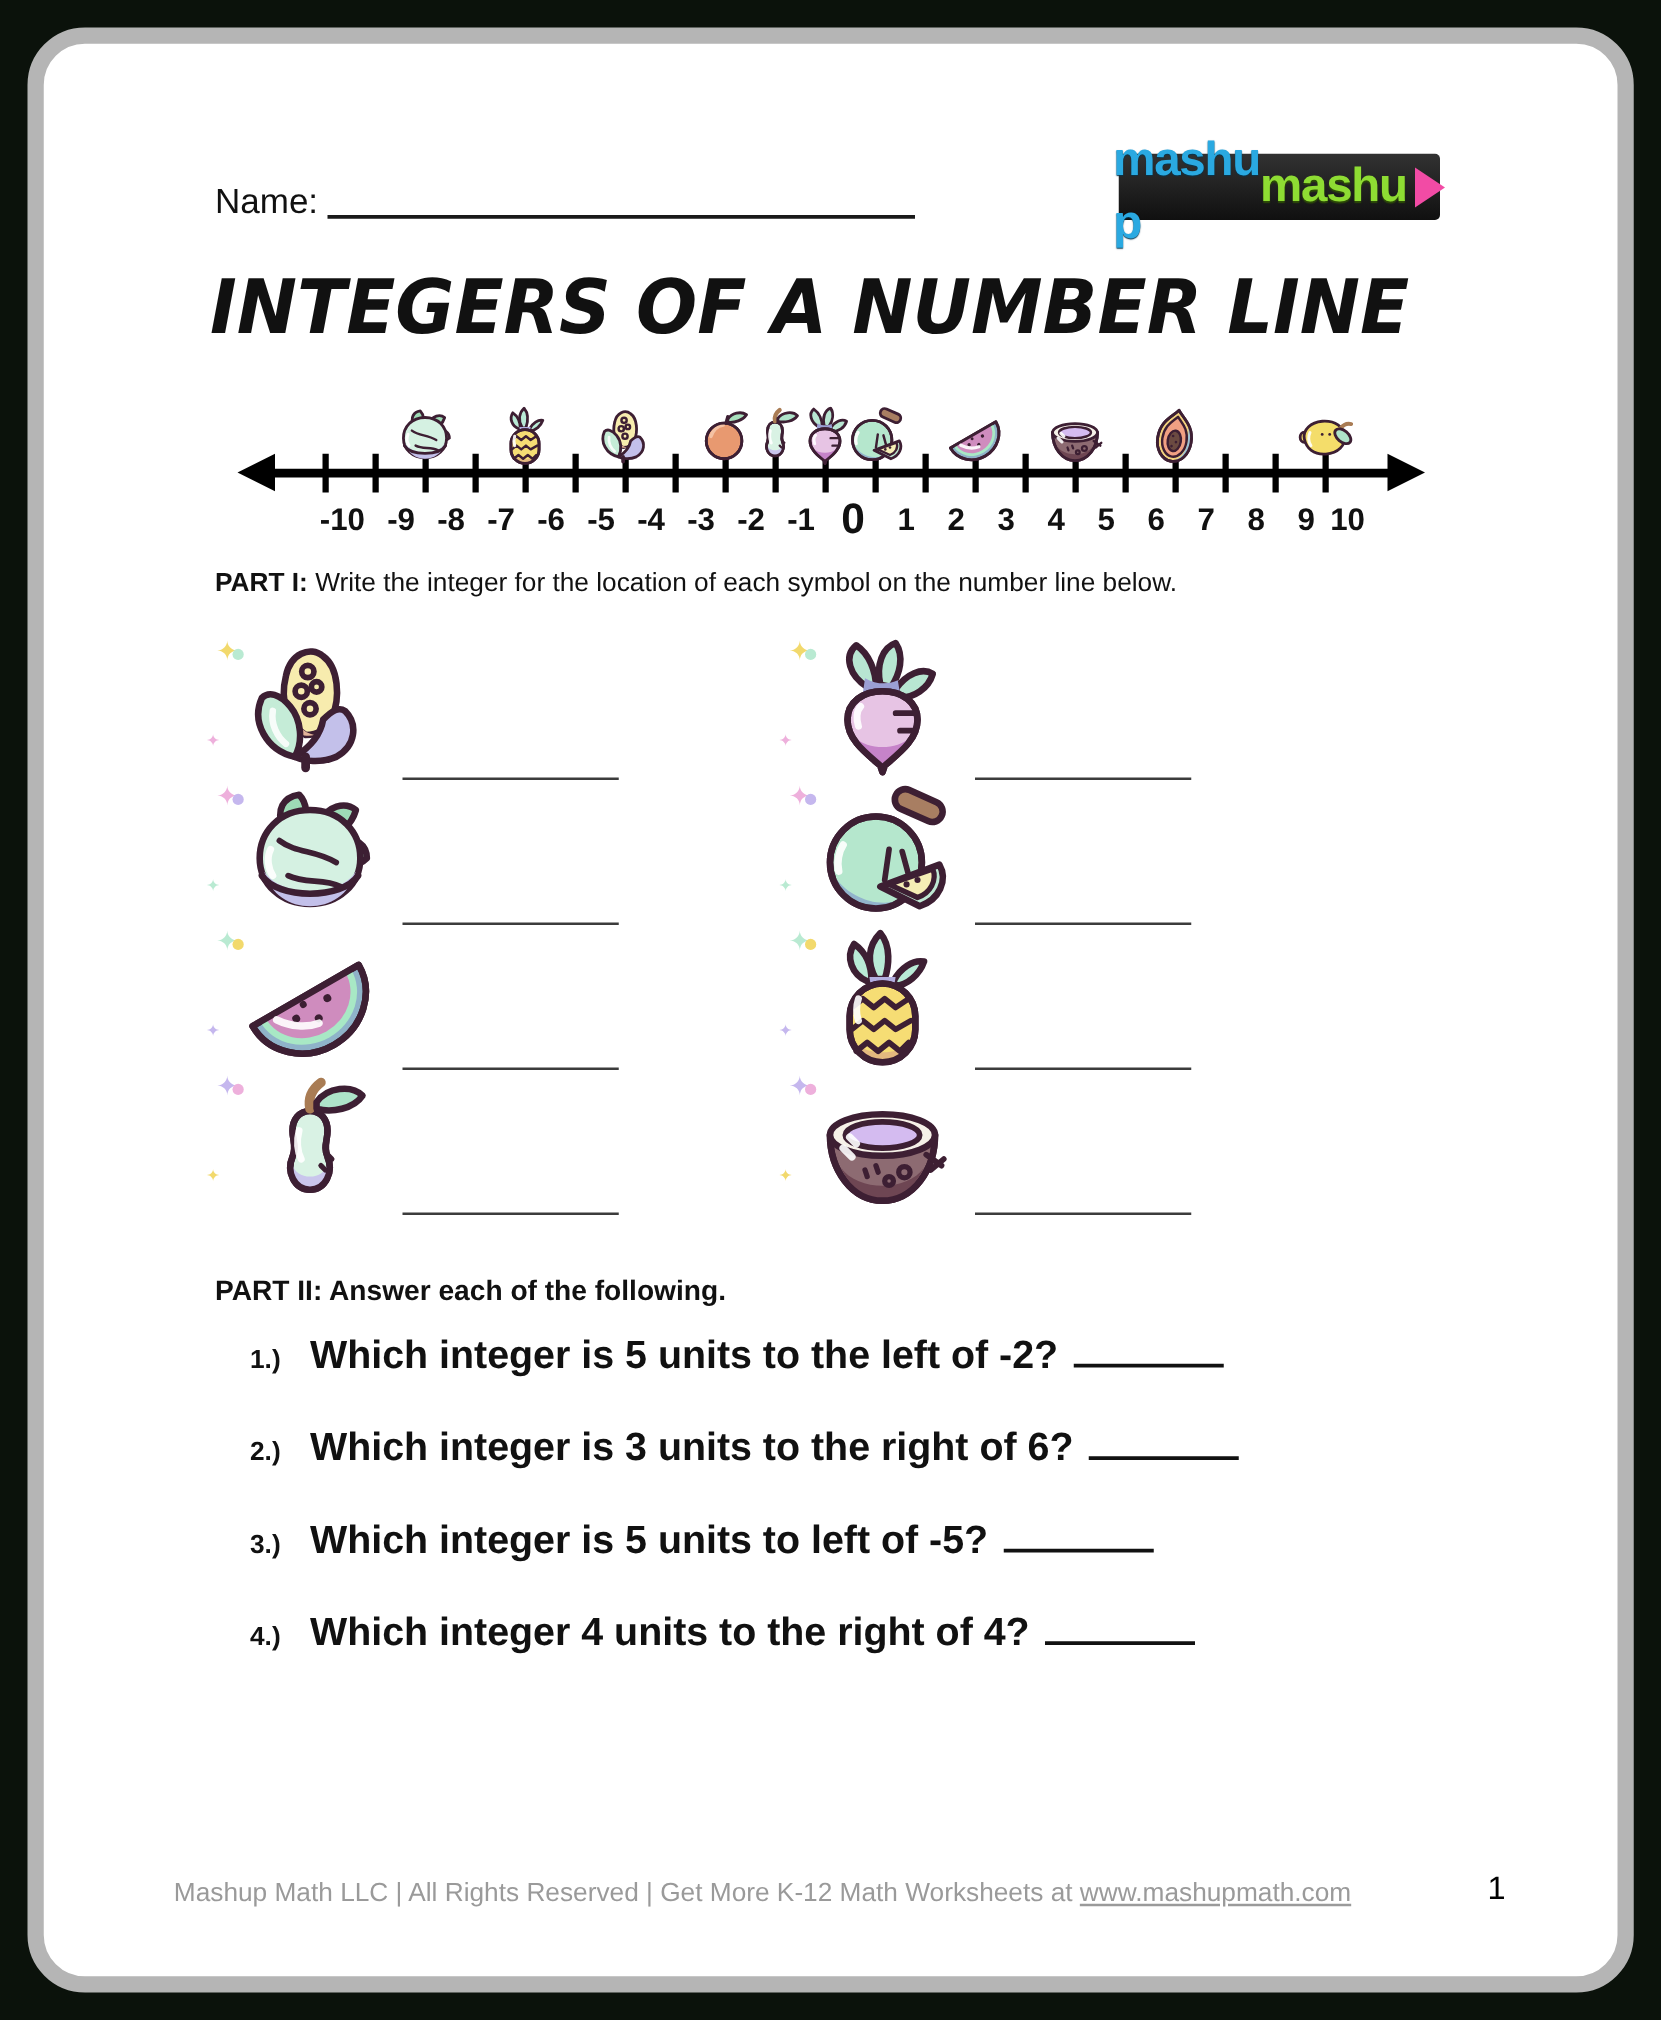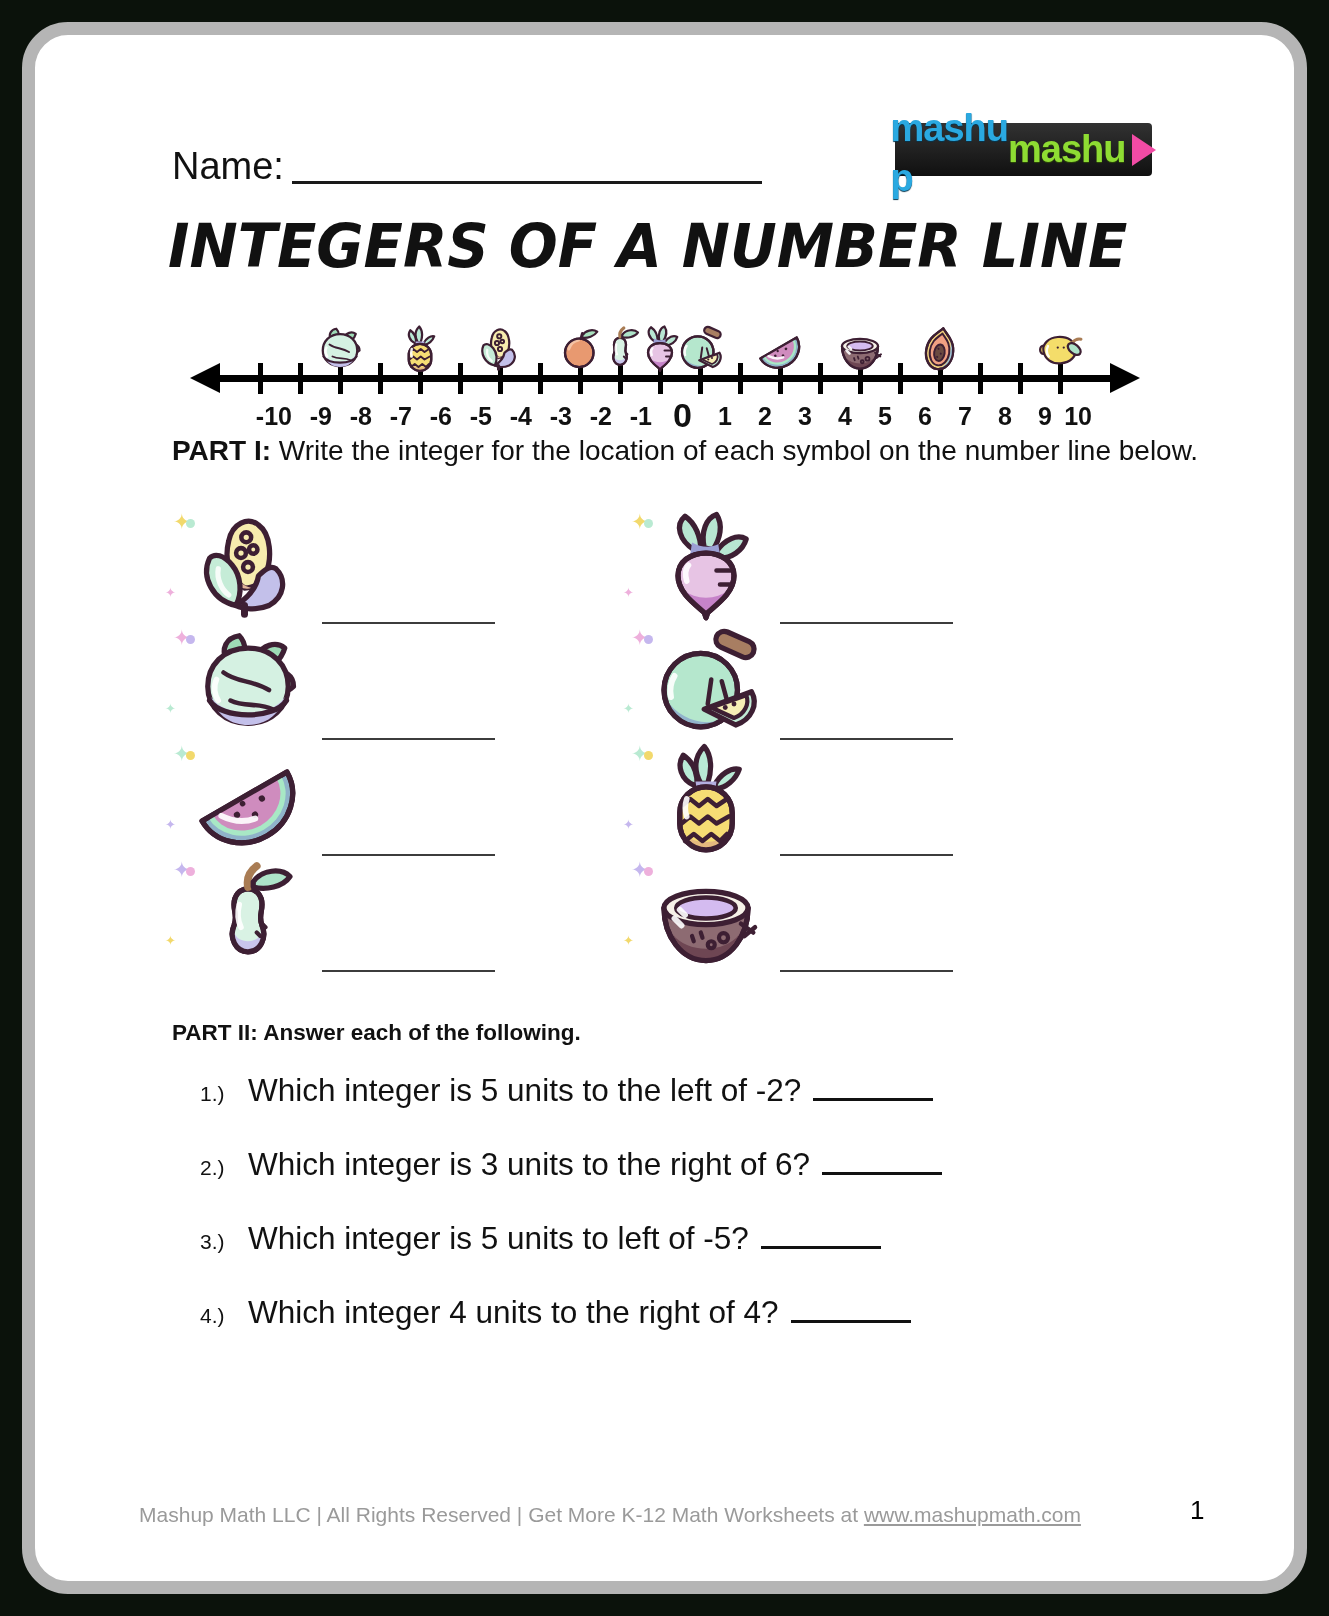--- a/index.html
+++ b/index.html
@@ -3,21 +3,21 @@
 <meta charset="utf-8">
 <style>
   html,body{margin:0;padding:0;background:#0b120b;}
   .canvas{position:relative;width:1329px;height:1616px;background:#0b120b;overflow:hidden;
           font-family:"Liberation Sans",sans-serif;color:#111;}
   .page{position:absolute;left:22px;top:22px;width:1285px;height:1572px;background:#fff;
         border:13px solid #b5b5b5;border-radius:46px;box-sizing:border-box;}
   .page>*{position:absolute;}
 
   
-  .name-row{left:137px;top:110px;font-size:38px;white-space:nowrap;}
+  .name-row{left:137px;top:110px;font-size:28px;white-space:nowrap;}
   .name-line{display:inline-block;width:470px;border-bottom:3px solid #1a1a1a;margin-left:8px;
              transform:translateY(5px);}
   .logo{left:860px;top:88px;width:257px;height:53px;background:linear-gradient(#323232,#101010);
         border-radius:4px;display:flex;align-items:center;justify-content:center;
         font-weight:bold;font-size:38px;letter-spacing:-1px;}
   .logo-w1{color:#2aa9e1;text-shadow:0 1px 1px #06354d;}
   .logo-w2{color:#8edc33;text-shadow:0 1px 1px #2d4d06;}
   .lowp{display:inline-block;transform:translateY(7px);}
   .logo-arrow{width:0;height:0;border-left:24px solid #f24ba5;border-top:16px solid transparent;
               border-bottom:16px solid transparent;margin-left:7px;}
@@ -32,38 +32,38 @@
   .nl-shaft{left:24px;top:57px;width:902px;height:7px;background:#000;}
   .nl-arrow{width:0;height:0;top:45px;}
   .nl-arrow.left{left:0;border-right:30px solid #000;border-top:15.5px solid transparent;border-bottom:15.5px solid transparent;}
   .nl-arrow.right{left:920px;border-left:30px solid #000;border-top:15.5px solid transparent;border-bottom:15.5px solid transparent;}
   .nl-tick{top:45px;width:5px;height:31px;background:#000;}
   .nl-num{top:84px;width:64px;text-align:right;font-weight:bold;font-size:25px;}
   .nl-num.zero{font-size:34px;top:78px;}
   .nl-marker{top:7px;}
 
   
-  .part1-head{left:137px;top:400px;font-size:28px;text-align:right;}
+  .part1-head{left:137px;top:420px;font-size:21px;text-align:right;}
   .part1-head b{font-weight:bold;}
   .p1col{top:474px;width:460px;}
   .p1col.left{left:148px;}
   .p1col.right{left:606px;}
   .p1row{position:relative;height:116px;display:flex;align-items:flex-end;}
   .p1iconbox{position:relative;width:130px;height:116px;display:flex;justify-content:center;align-items:flex-end;}
   .p1iconbox svg{margin-bottom:2px;}
   .p1blank{width:173px;height:0;border-bottom:2.5px solid #3c3c3c;margin:0 0 1px 9px;}
   .spark{position:absolute;line-height:1;pointer-events:none;}
   .spark.a{left:-10px;top:2px;font-size:21px;}
   .spark.b{left:-18px;bottom:26px;font-size:13px;}
   .spark.c{right:118px;top:10px;width:9px;height:9px;border-radius:50%;}
 
   
   .part2-head{left:137px;top:985px;font-size:22.5px;font-weight:bold;}
   .questions{left:165px;top:1028px;width:1000px;}
-  .q{height:70px;white-space:nowrap;line-height:46px;padding-top:4px;}
+  .q{height:70px;white-space:nowrap;line-height:32px;padding-top:4px;font-weight:bold;}
   .qnum{display:inline-block;width:48px;font-size:21px;}
   .qtext{font-size:31.5px;}
   .qblank{display:inline-block;width:120px;border-bottom:3.5px solid #111;margin-left:12px;}
 
   
   .footer{left:70px;top:1468px;width:1010px;text-align:center;font-size:21px;color:#9a9a9a;}
   .footer a{color:#9a9a9a;text-decoration:underline;}
   .pagenum{left:1155px;top:1460px;font-size:26px;color:#000;}
   .hidden-defs{position:absolute;width:0;height:0;overflow:hidden;}
 </style>

